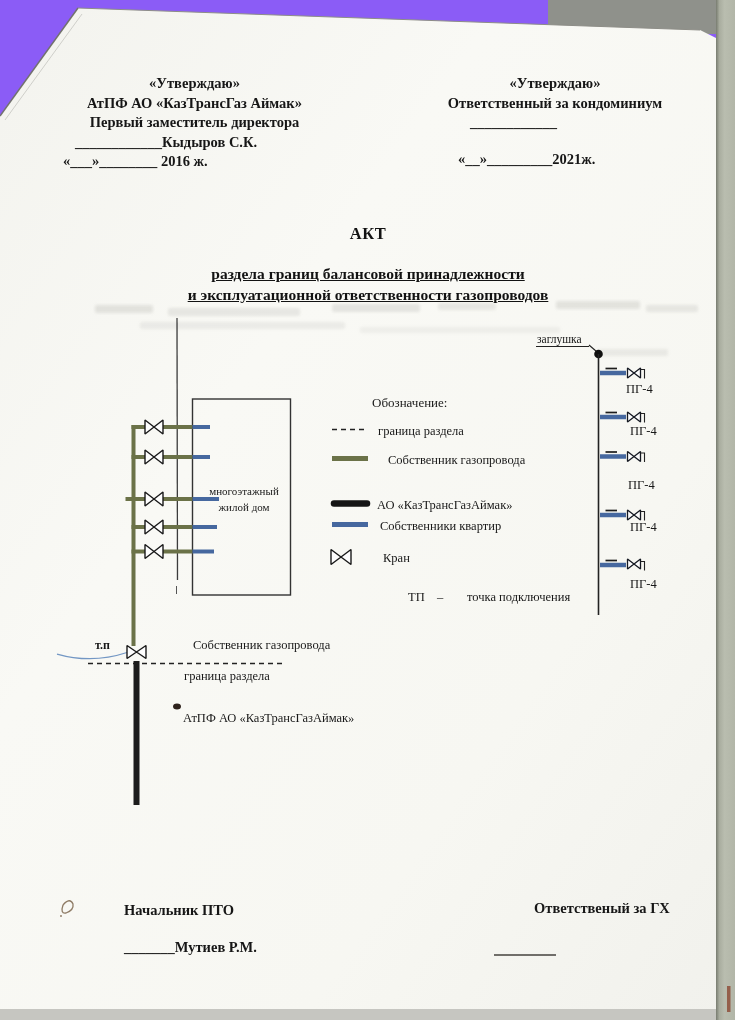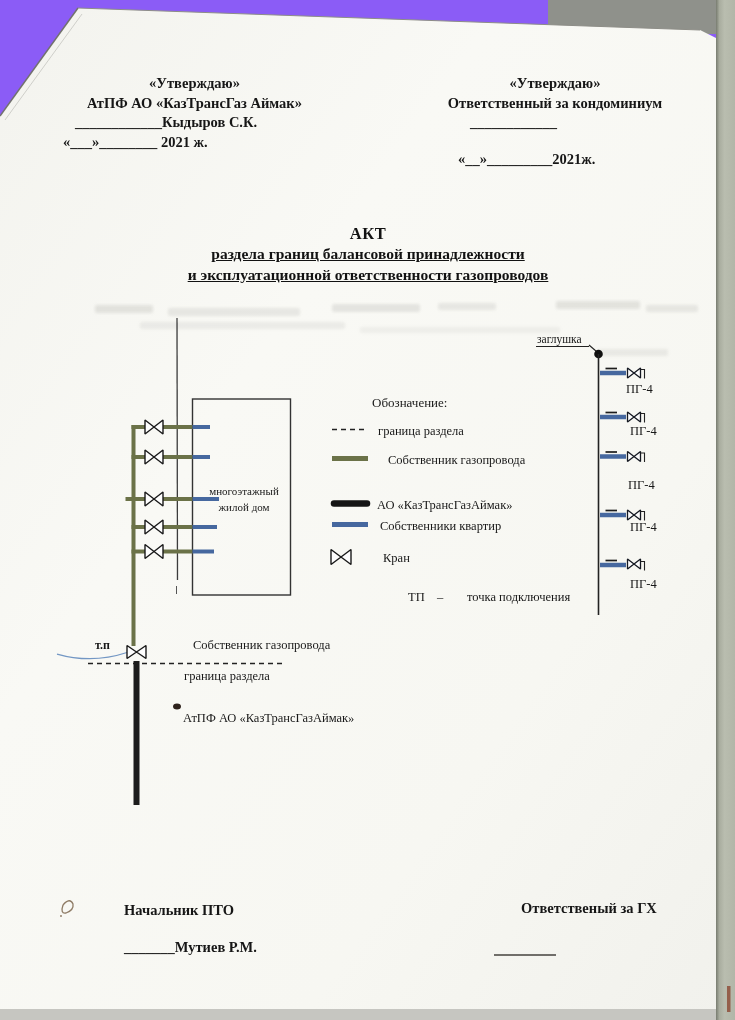--- a/index.html
+++ b/index.html
@@ -17,21 +17,21 @@
     position:absolute;left:0;top:0;width:735px;height:1020px;
     background:linear-gradient(125deg,#f3f3ee 0%,#f9f9f5 35%,#f7f7f2 70%,#f1f1ec 100%);
     clip-path:polygon(78px 8px,700px 30px,716px 38px,716px 1009px,0px 1009px,0px 116px);
   }
   .edge-shadow{position:absolute;left:0;top:0;width:735px;height:1020px;pointer-events:none;}
   .approve{position:absolute;font-weight:bold;font-size:14.5px;line-height:19.5px;text-align:center;}
   .approve-left{left:52px;top:74px;width:285px;}
   .approve-right{left:430px;top:74px;width:250px;}
   .al{text-align:left;}
   .title-block{position:absolute;left:40px;top:224px;width:656px;text-align:center;font-weight:bold;color:#121212;}
-  .title-l1{font-size:16.5px;letter-spacing:.5px;margin-bottom:0;}
+  .title-l1{font-size:16.5px;letter-spacing:.5px;margin-bottom:20px;}
   .title-l2{font-size:15.5px;line-height:20.5px;text-decoration:underline;}
   .sig{position:absolute;font-weight:bold;font-size:14.5px;white-space:pre;margin-left:24px;}
   .bleed{position:absolute;filter:blur(1.6px);border-radius:2px;}
   svg text{font-family:"Liberation Serif",serif;fill:#181818;}
   .txt{font-size:12.5px;}
   .txt-sm{font-size:11px;}
   .txt-xs{font-size:11.5px;}
   .txt-b{font-weight:bold;font-size:12px;}
   .ln{stroke:#3c3c3c;stroke-width:1.3;fill:none;}
   .bld{fill:none;stroke:#333;stroke-width:1.4;}
@@ -61,22 +61,23 @@
   <div class="bleed" style="left:438px;top:303px;width:58px;height:7px;background:rgba(105,105,100,.12)"></div>
   <div class="bleed" style="left:556px;top:301px;width:84px;height:8px;background:rgba(105,105,100,.15)"></div>
   <div class="bleed" style="left:646px;top:305px;width:52px;height:7px;background:rgba(105,105,100,.12)"></div>
   <div class="bleed" style="left:140px;top:322px;width:205px;height:7px;background:rgba(105,105,100,.09)"></div>
   <div class="bleed" style="left:360px;top:327px;width:200px;height:6px;background:rgba(105,105,100,.07)"></div>
   <div class="bleed" style="left:598px;top:349px;width:70px;height:7px;background:rgba(105,105,100,.10)"></div>
 
   <div class="approve approve-left">
     <div>«Утверждаю»</div>
     <div>АтПФ АО «КазТрансГаз Аймак»</div>
+    <div>Первый заместитель директора</div>
     <div class="al" style="padding-left:23px">____________Кыдыров С.К.</div>
-    <div class="al" style="padding-left:11px">«___»________ 2021 ж.</div>
+    <div class="al" style="padding-left:11px">«___»________ 2016 ж.</div>
   </div>
 
   <div class="approve approve-right">
     <div>«Утверждаю»</div>
     <div>Ответственный за кондоминиум</div>
     <div class="al" style="padding-left:40px;">____________</div>
     <div class="al" style="padding-left:28px;margin-top:17px">«__»_________2021ж.</div>
   </div>
 
   <div class="title-block">
@@ -200,15 +201,15 @@
 
     <g>
       <path d="M63 905 q7 -8 10 -1 q1 6 -7 9 q-6 1 -3 -8" stroke="#6b5136" stroke-width="1.3" fill="none" opacity=".75"></path>
       <circle cx="61" cy="916" r="1" fill="#6b5136" opacity=".7"></circle>
       <line x1="494" y1="955" x2="556" y2="955" stroke="#44423e" stroke-width="1.3"></line>
     </g>
   </svg>
 
   <div class="sig" style="left:100px;top:902px">Начальник ПТО</div>
   <div class="sig" style="left:100px;top:939px">_______Мутиев Р.М.</div>
-  <div class="sig" style="left:497px;top:900px">Ответственый за ГХ</div>
+  <div class="sig" style="left:510px;top:900px">Ответственый за ГХ</div>
 
 </div>
 
 </body></html>

